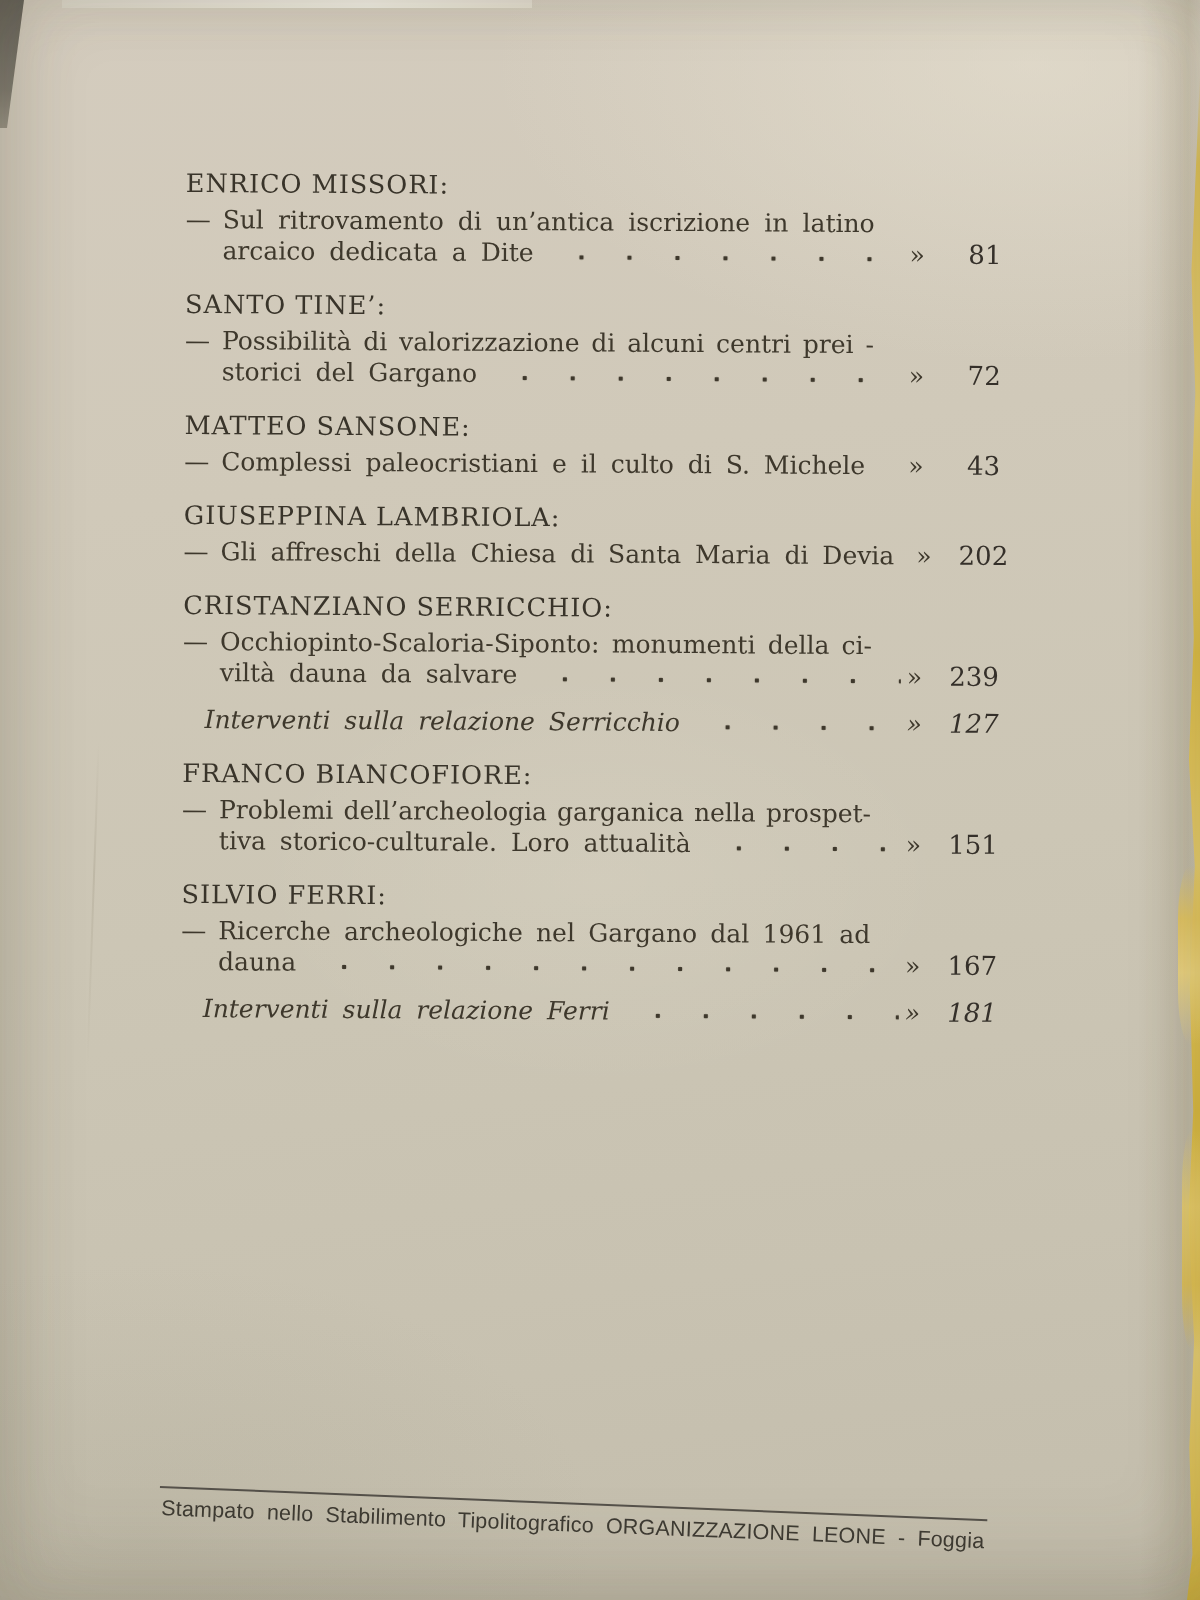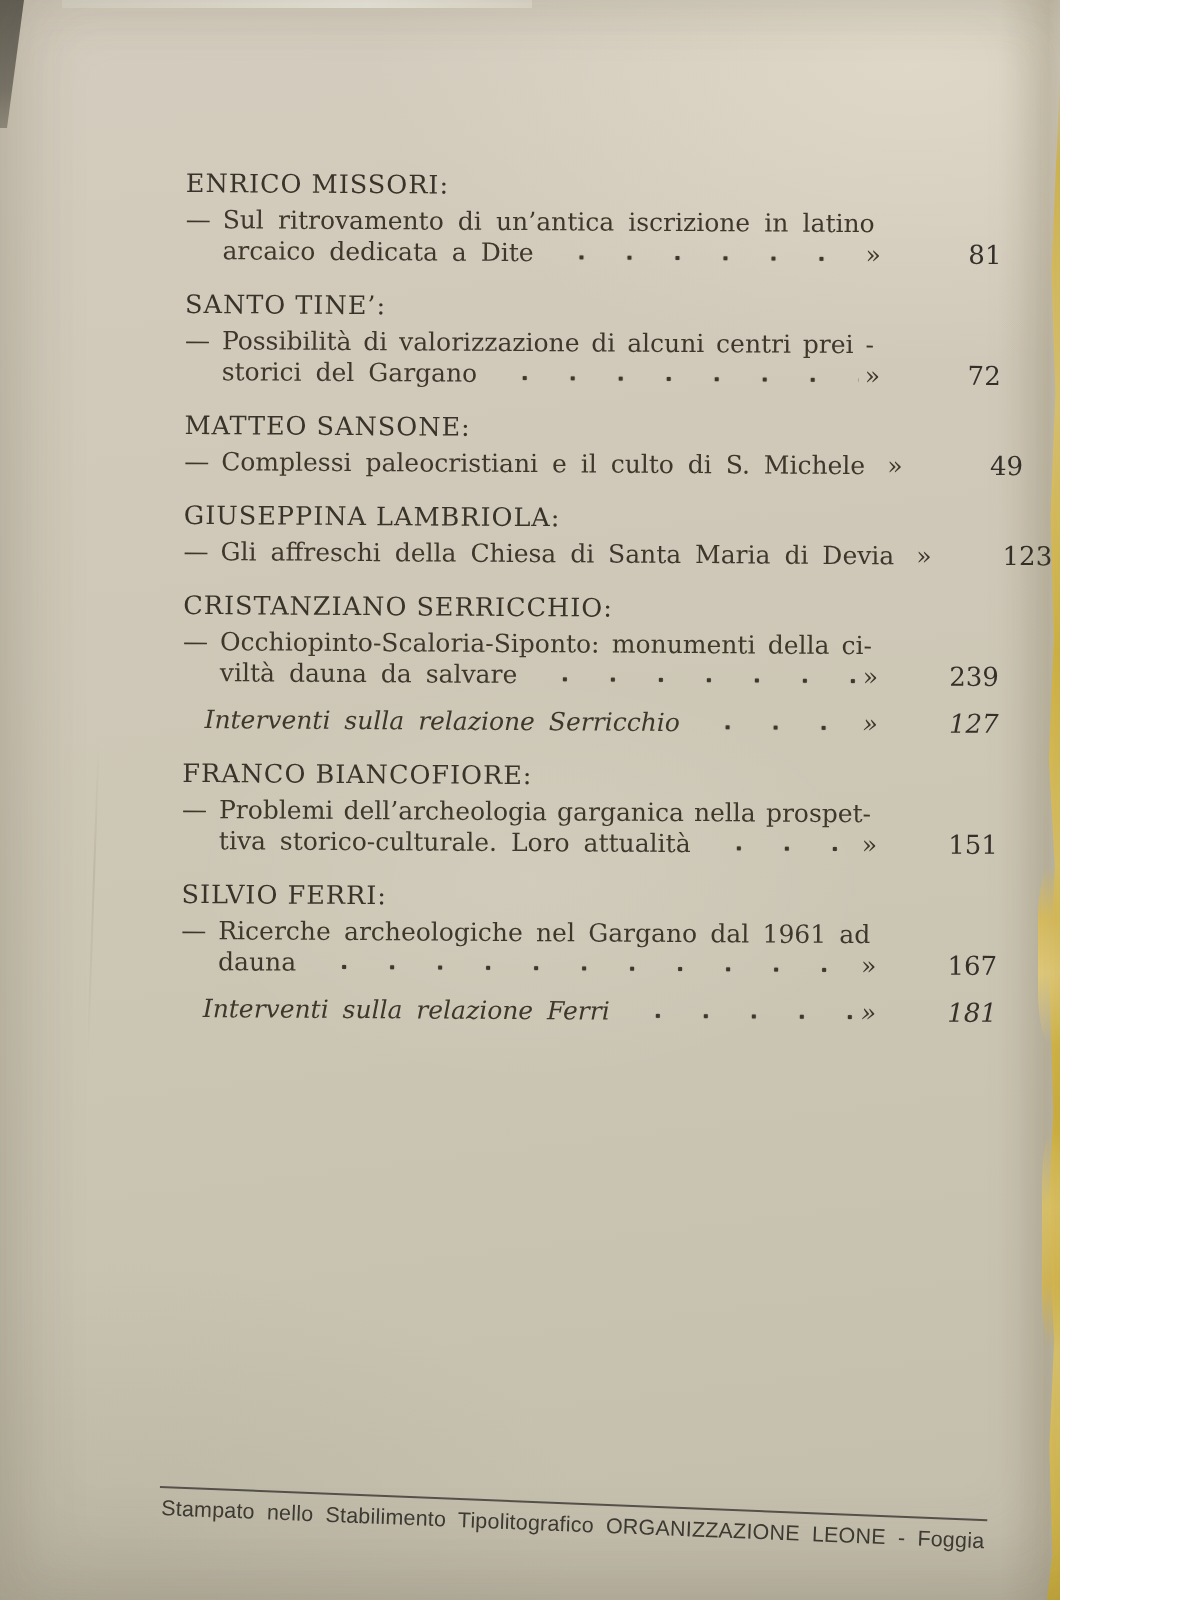--- a/index.html
+++ b/index.html
@@ -1,21 +1,21 @@
 <!DOCTYPE html>
 <html><head>
 <meta charset="utf-8">
 <style>
   html, body { margin:0; padding:0; }
   body {
     width:1200px; height:1600px; overflow:hidden;
     font-family:"DejaVu Serif", serif;
   }
   .scan {
-    position:relative; width:1060px; height:1600px; overflow:hidden;
+    position:relative; width:1200px; height:1600px; overflow:hidden;
     background:
       radial-gradient(ellipse 900px 500px at 86% 4%, rgba(232,226,210,0.55), rgba(232,226,210,0) 60%),
       radial-gradient(ellipse 700px 420px at 12% 96%, rgba(140,138,115,0.14), rgba(140,138,115,0) 65%),
       radial-gradient(ellipse 500px 300px at 50% 55%, rgba(255,252,240,0.10), rgba(255,252,240,0) 70%),
       linear-gradient(173deg, #d4ccbe 0%, #d0c9b9 30%, #ccc6b5 55%, #c8c2b1 78%, #c3bdac 100%);
   }
   
   .vignette { position:absolute; inset:0; pointer-events:none;
     box-shadow: inset 0 -40px 80px rgba(85,80,58,0.14), inset 25px 0 70px rgba(85,80,58,0.10), inset 0 10px 50px rgba(120,112,90,0.08); }
   
@@ -55,21 +55,21 @@
   .dash { flex:0 0 37px; }
   .dash-spacer { flex:0 0 37px; }
   .jtext { width:652px; text-align:justify; text-align-last:justify; }
   .etext { white-space:nowrap; word-spacing:6px; }
   .leader { flex:1 1 auto; align-self:stretch; margin:0 6px 0 16px;
     background-image:radial-gradient(circle, #3e382c 2.1px, rgba(0,0,0,0) 2.6px);
     background-size:48px 6px; background-repeat:repeat-x;
     background-position:left 8px bottom 8px; }
   .leader.no-dots { background-image:none; }
   .mark { flex:0 0 34px; }
-  .num { flex:0 0 58px; text-align:right; font-size:26px; color:#35302a;margin-left:44px; }
+  .num { flex:0 0 58px; text-align:right; font-size:26px; color:#35302a; }
 
   
   .footer { position:absolute; left:160px; top:1486px; width:828px;
     transform:rotate(2.3deg); transform-origin:top left; }
   .footer-rule { border-top:2px solid #55514a; width:100%; }
   .footer-text { margin-top:8px; text-align:center;
     font-family:"Liberation Sans", sans-serif; font-size:21.5px;
     color:#3d3a32; word-spacing:6px; letter-spacing:0.2px; white-space:nowrap; }
 </style>
 </head>
@@ -118,33 +118,33 @@
         </div>
       </section>
       <section class="entry">
         <h2 class="author">MATTEO SANSONE:</h2>
         <div class="item">
           <div class="row end">
             <span class="dash">—</span>
             <span class="etext">Complessi paleocristiani e il culto di S. Michele</span>
             <span class="leader"></span>
             <span class="mark">»</span>
-            <span class="num">49</span>
+            <span class="num">43</span>
           </div>
         </div>
       </section>
       <section class="entry">
         <h2 class="author">GIUSEPPINA LAMBRIOLA:</h2>
         <div class="item">
           <div class="row end">
             <span class="dash">—</span>
             <span class="etext">Gli affreschi della Chiesa di Santa Maria di Devia</span>
             <span class="leader no-dots"></span>
             <span class="mark">»</span>
-            <span class="num">123</span>
+            <span class="num">202</span>
           </div>
         </div>
       </section>
       <section class="entry">
         <h2 class="author">CRISTANZIANO SERRICCHIO:</h2>
         <div class="item">
           <div class="row">
             <span class="dash">—</span>
             <span class="jtext">Occhiopinto-Scaloria-Siponto: monumenti della ci-</span>
           </div>

